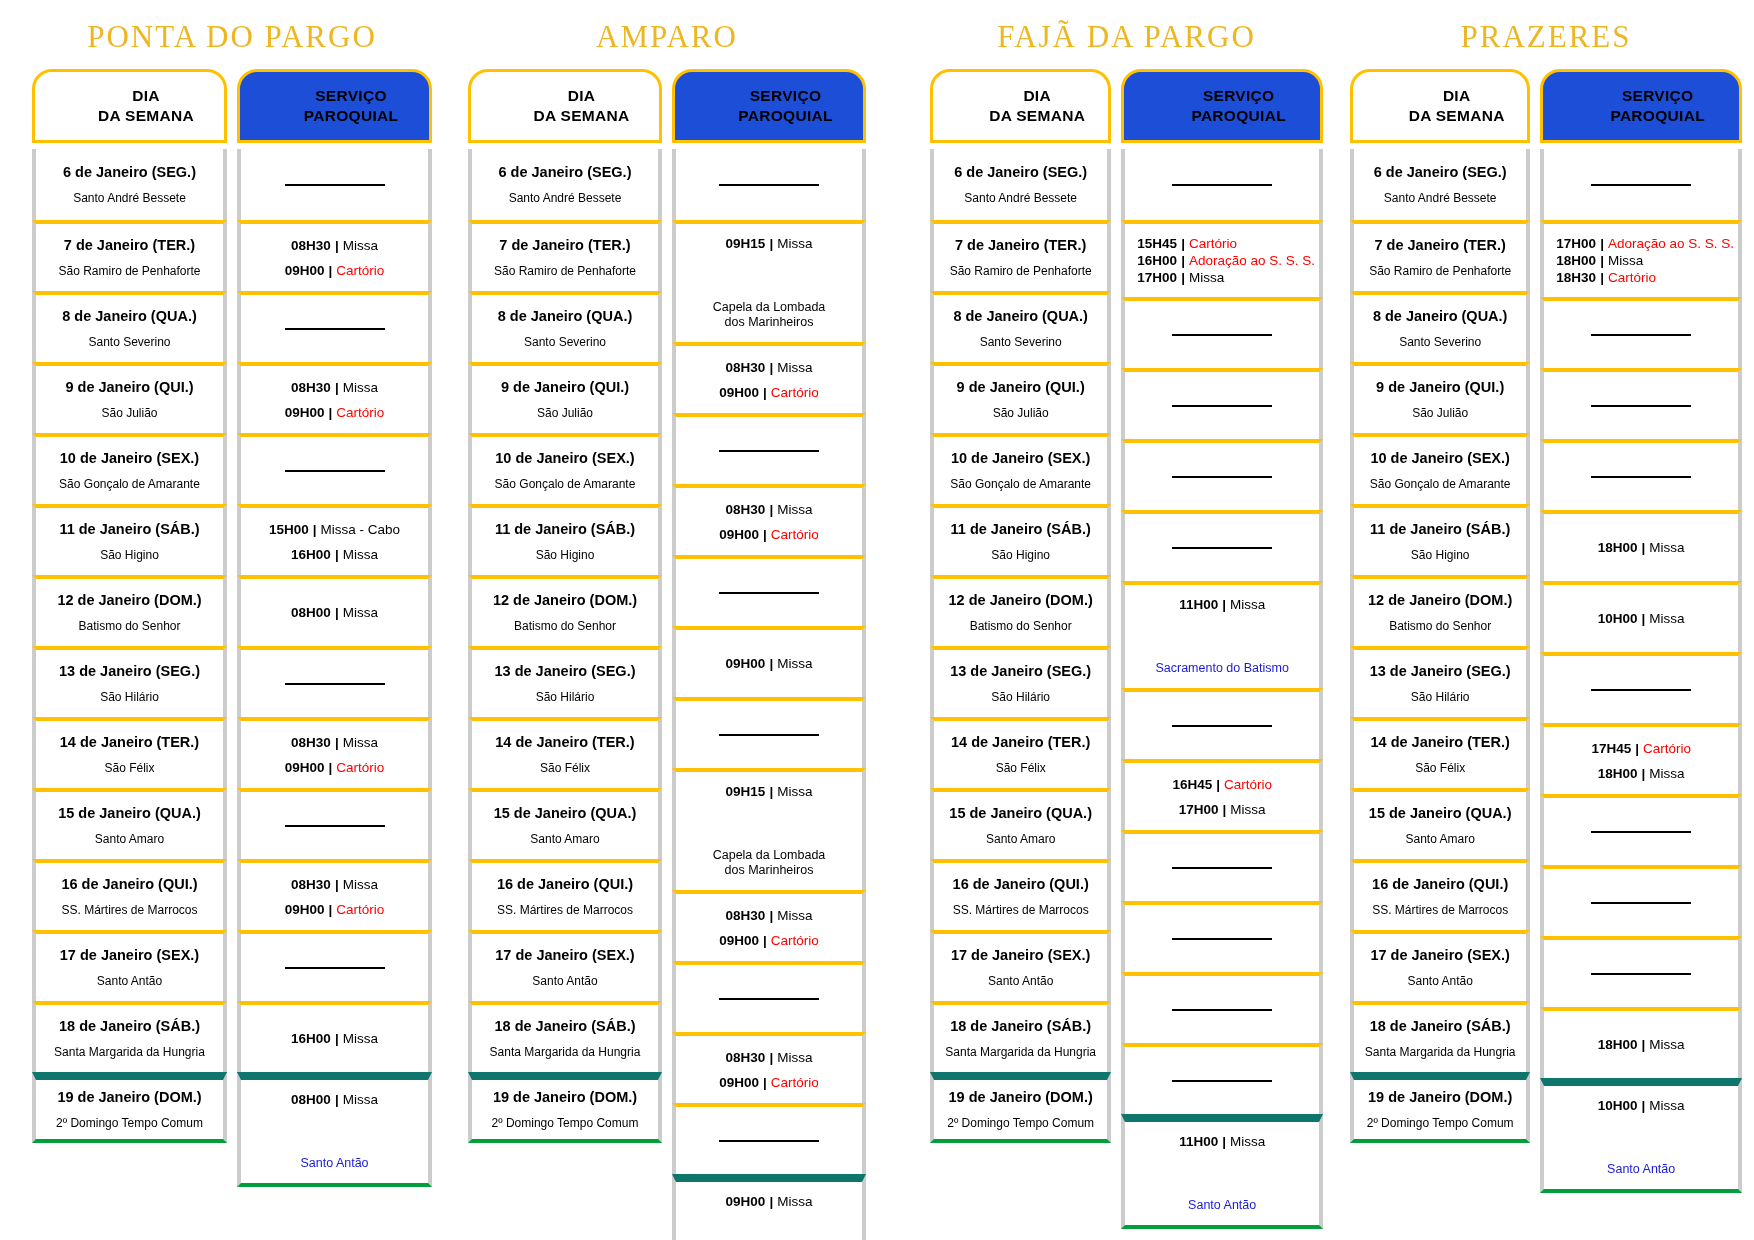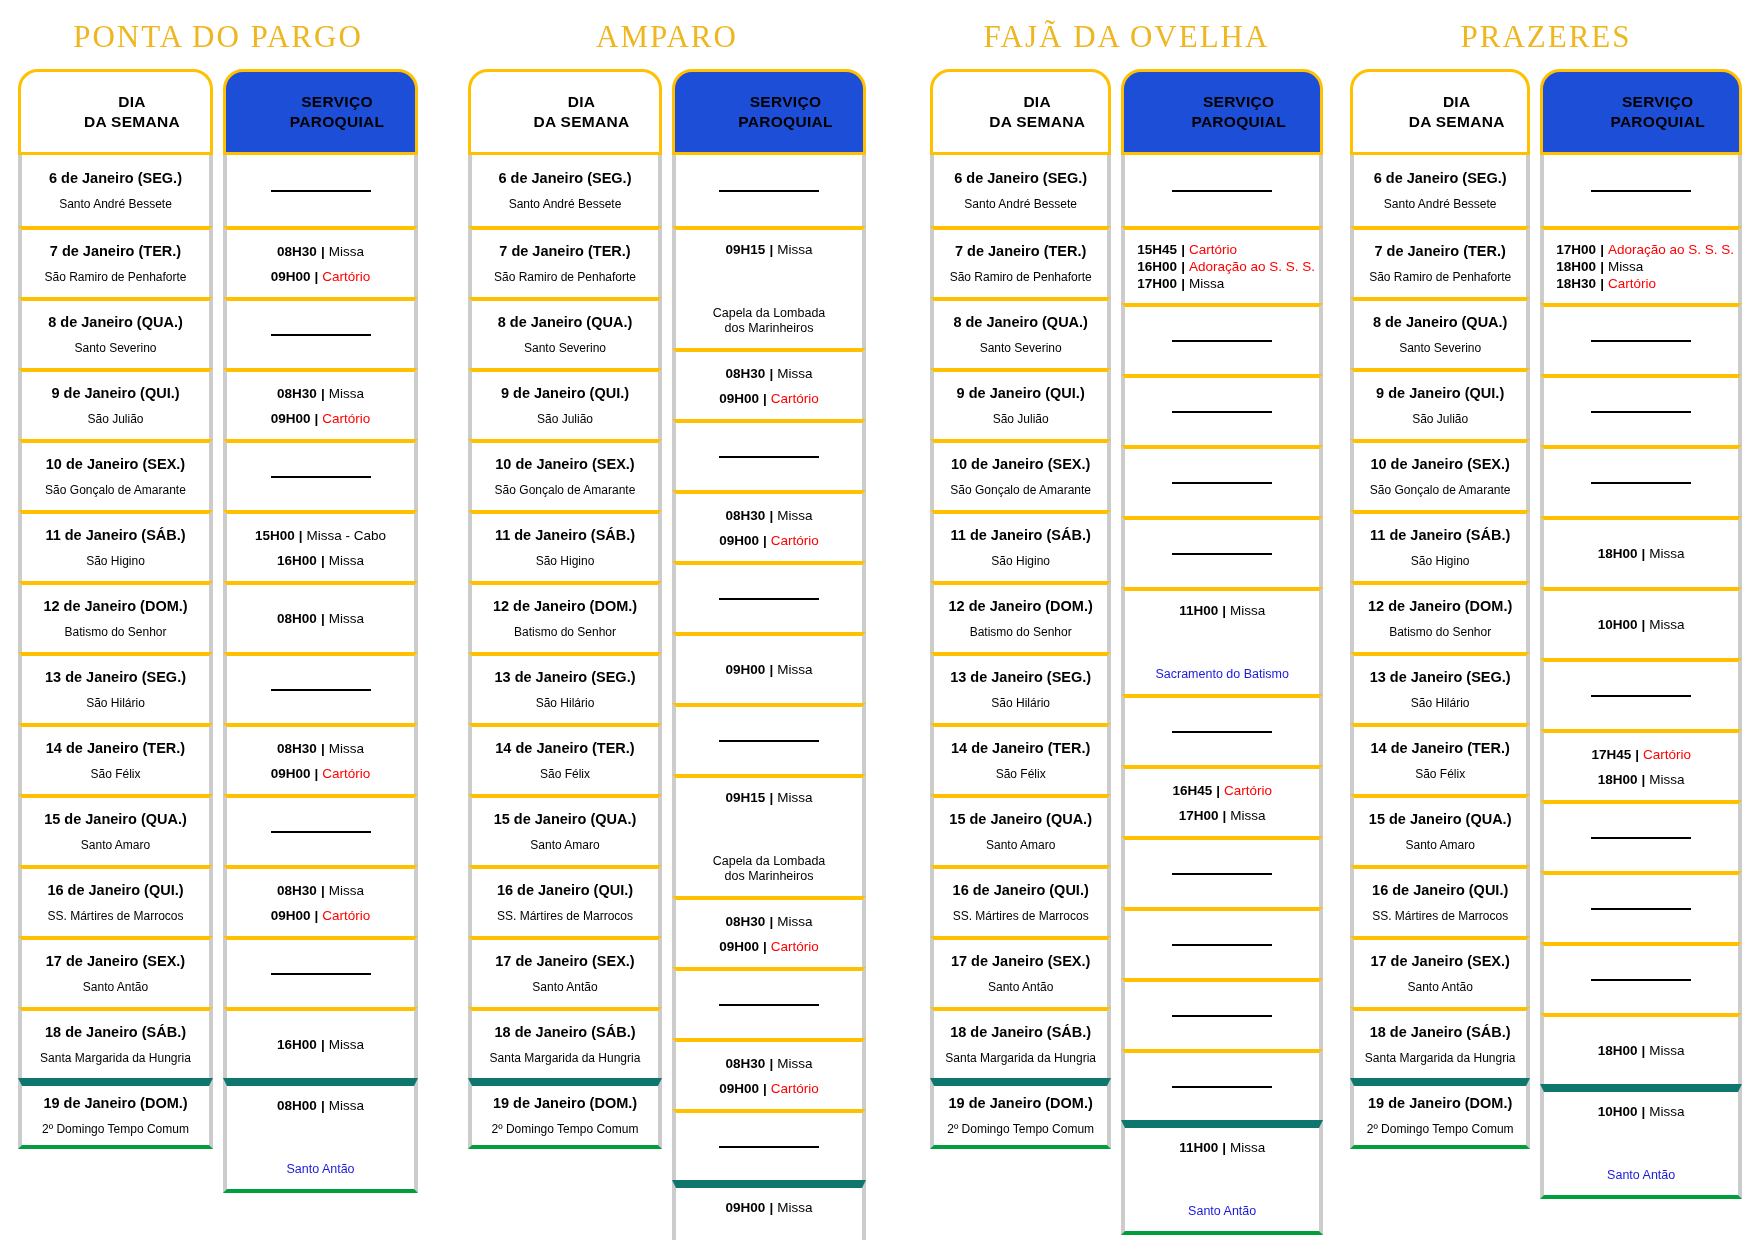--- a/index.html
+++ b/index.html
@@ -1,40 +1,40 @@
 <!DOCTYPE html>
 <html><head>
 <meta charset="utf-8">
 <style>
   html,body{margin:0;padding:0;background:#ffffff;}
   body{width:1754px;height:1240px;overflow:hidden;
        font-family:"Liberation Sans","DejaVu Sans",sans-serif;color:#000;}
   #page{position:relative;width:1754px;height:1240px;background:#fff;}
 
   .parish{position:absolute;top:0;}
-  .parish:nth-child(1){left:18px;width:400px;}
+  .parish:nth-child(1){left:32px;width:400px;}
   .parish:nth-child(2){left:468px;width:398px;}
   .parish:nth-child(3){left:930px;width:393px;}
   .parish:nth-child(4){left:1350px;width:392px;}
 
   .parish-title{
     margin:21px 0 17px 0;text-align:center;
     font-family:"Liberation Serif","DejaVu Serif",serif;
     font-size:31px;font-weight:normal;letter-spacing:2px;
     color:#EEB621;line-height:1;white-space:nowrap;}
 
   .cols{display:flex;gap:10px;}
   .col{flex:1;display:flex;flex-direction:column;}
 
   .col-header{
-    box-sizing:border-box;height:86px;
+    box-sizing:border-box;height:74px;
     border:3px solid #FFC000;border-radius:20px 20px 0 0;
     display:flex;align-items:center;justify-content:center;
     font-weight:bold;font-size:15.5px;line-height:1.3;text-align:center;
-    white-space:pre-line;letter-spacing:.3px;padding-left:33px;}
+    white-space:pre-line;letter-spacing:.3px;margin-bottom:6px;padding-left:33px;}
   .day-header{background:#ffffff;}
   .svc-header{background:#1d4ed8;}
 
   .rows{display:flex;flex-direction:column;}
   .cell{
     box-sizing:border-box;min-height:71px;
     border-left:4px solid #CCCCCC;border-right:4px solid #CCCCCC;
     background:#fff;display:flex;flex-direction:column;
     align-items:center;justify-content:center;}
   .cell + .cell{border-top:4px solid #FFC000;}
@@ -300,21 +300,21 @@
             </div>
             <div class="cell svc-cell">
               <div class="svc-line"><span class="time">09H00</span><span class="sep">|</span><span class="name c-black">Missa</span></div>
               <div class="svc-note c-blue">Santo Antão</div>
             </div>
           </div>
       </div>
     </div>
   </section>
     <section class="parish">
-    <h1 class="parish-title">FAJÃ DA OVELHA</h1>
+    <h1 class="parish-title">FAJÃ DA PARGO</h1>
     <div class="cols">
       <div class="col">
         <header class="col-header day-header">DIA
 DA SEMANA</header>
         <div class="rows day-rows">
             <div class="cell day-cell">
     <div class="date">6 de Janeiro (SEG.)</div>
     <div class="saint">Santo André Bessete</div>
   </div>
             <div class="cell day-cell">

